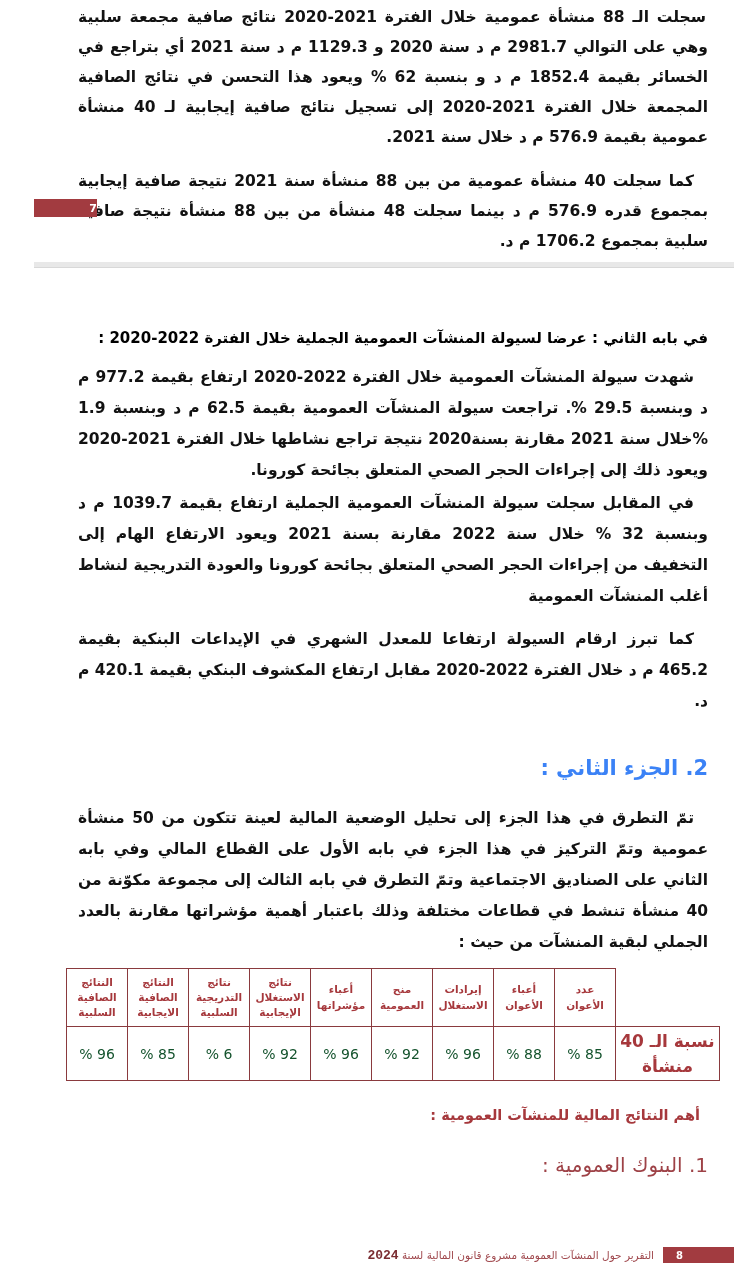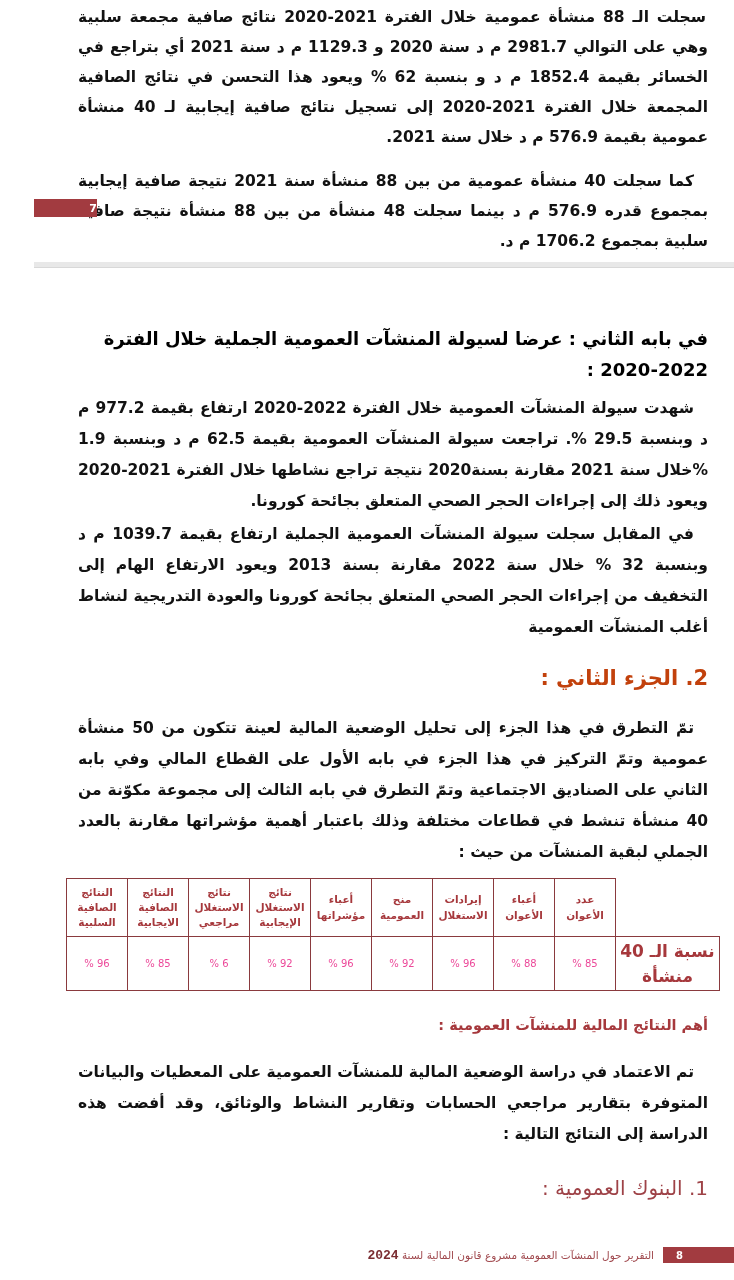--- a/index.html
+++ b/index.html
@@ -52,40 +52,40 @@
   .badge-left {
     top: 199px; left: 0;
     width: 63px; height: 18px;
     font-size: 11px;
     justify-content: flex-end;
     padding-left: 12px;
     direction: ltr;
   }
 
   .h-black {
-    font-size: 18px;
+    font-size: 15px;
     font-weight: bold;
     color: #000000;
     margin: 55px 0 8px;
     line-height: 31px;
     text-align: right;
   }
   .h-red {
-    color: #c2410c;
+    color: #3b82f6;
     font-size: 21px;
     font-weight: bold;
-    margin: 18px 0 0;
+    margin: 34px 0 0;
     line-height: 34px;
     text-align: right;
   }
   .h-red-sm {
     color: #A6383C;
     font-size: 14.5px;
     font-weight: bold;
-    margin: 22px 0 0;
+    margin: 22px 8px 0;
     line-height: 24px;
     text-align: right;
   }
   .h-red-alt {
     color: #9E4247;
     font-size: 20px;
     font-weight: normal;
     margin: 22px 0 0;
     line-height: 32px;
     text-align: right;
@@ -106,22 +106,22 @@
     overflow: hidden;
   }
   .ratio-table th {
     color: #A6383C;
     font-size: 10.5px;
     font-weight: bold;
     height: 53px;
     line-height: 1.45;
   }
   .ratio-table td.val {
-    color: #ec4899;
-    font-size: 10px;
+    color: #14532d;
+    font-size: 14px;
     font-weight: normal;
     height: 45px;
   }
   .ratio-table .rowlabel {
     color: #A6383C;
     font-weight: bold;
     font-size: 17px;
     line-height: 1.45;
   }
   .ratio-table .blank { border: none; background: #ffffff; }
@@ -169,21 +169,22 @@
     <span>7</span>
   </div>
 
   <div class="page-sep"></div>
 
   <section class="sec sec8">
 
     <h3 class="h-black"><span>في بابه الثاني</span><span> : عرضا لسيولة المنشآت العمومية الجملية خلال الفترة 2022-2020 :</span></h3>
 
     <p class="body mt16">شهدت سيولة المنشآت العمومية خلال الفترة 2022-2020 ارتفاع بقيمة 977.2 م د وبنسبة 29.5 %. تراجعت سيولة المنشآت العمومية بقيمة 62.5 م د وبنسبة 1.9 %خلال سنة 2021 مقارنة بسنة2020 نتيجة تراجع نشاطها خلال الفترة 2021-2020 ويعود ذلك إلى إجراءات الحجر الصحي المتعلق بجائحة كورونا.</p>
-    <p class="body mt16">في المقابل سجلت سيولة المنشآت العمومية الجملية ارتفاع بقيمة 1039.7 م د وبنسبة 32 % خلال سنة 2022 مقارنة بسنة 2013 ويعود الارتفاع الهام إلى التخفيف من إجراءات الحجر الصحي المتعلق بجائحة كورونا والعودة التدريجية لنشاط أغلب المنشآت العمومية</p>
+    <p class="body mt16">في المقابل سجلت سيولة المنشآت العمومية الجملية ارتفاع بقيمة 1039.7 م د وبنسبة 32 % خلال سنة 2022 مقارنة بسنة 2021 ويعود الارتفاع الهام إلى التخفيف من إجراءات الحجر الصحي المتعلق بجائحة كورونا والعودة التدريجية لنشاط أغلب المنشآت العمومية</p>
+    <p class="body mt12">كما تبرز ارقام السيولة ارتفاعا للمعدل الشهري في الإيداعات البنكية بقيمة 465.2 م د خلال الفترة 2022-2020 مقابل ارتفاع المكشوف البنكي بقيمة 420.1 م د.</p>
 
     <h2 class="h-red">2. الجزء الثاني :</h2>
 
     <p class="body mt18">تمّ التطرق في هذا الجزء إلى تحليل الوضعية المالية لعينة تتكون من 50 منشأة عمومية وتمّ التركيز في هذا الجزء في بابه الأول على القطاع المالي وفي بابه الثاني على الصناديق الاجتماعية وتمّ التطرق في بابه الثالث إلى مجموعة مكوّنة من 40 منشأة تنشط في قطاعات مختلفة وذلك باعتبار أهمية مؤشراتها مقارنة بالعدد الجملي لبقية المنشآت من حيث :</p>
 
     <table class="ratio-table">
       <colgroup>
         <col style="width:104px">
         <col style="width:61px">
           <col style="width:61px">
@@ -197,42 +198,41 @@
       </colgroup>
       <tbody>
           <tr>
         <th class="blank"></th>
         <th>عدد الأعوان</th>
         <th>أعباء الأعوان</th>
         <th>إيرادات الاستغلال</th>
         <th>منح العمومية</th>
         <th>أعباء مؤشراتها</th>
         <th>نتائج الاستغلال الإيجابية</th>
-        <th>نتائج الاستغلال مراجعي</th>
+        <th>نتائج التدريجية السلبية</th>
         <th>النتائج الصافية الايجابية</th>
         <th>النتائج الصافية السلبية</th>
       </tr>
       <tr>
         <td class="rowlabel">نسبة الـ 40 منشأة</td>
         <td class="val">85 %</td>
         <td class="val">88 %</td>
         <td class="val">96 %</td>
         <td class="val">92 %</td>
         <td class="val">96 %</td>
         <td class="val">92 %</td>
         <td class="val">6 %</td>
         <td class="val">85 %</td>
         <td class="val">96 %</td>
       </tr>
     </tbody>
       </table>
 
     <h4 class="h-red-sm">أهم النتائج المالية للمنشآت العمومية :</h4>
 
-    <p class="body mt20">تم الاعتماد في دراسة الوضعية المالية للمنشآت العمومية على المعطيات والبيانات المتوفرة بتقارير مراجعي الحسابات وتقارير النشاط والوثائق، وقد أفضت هذه الدراسة إلى النتائج التالية :</p>
 
     <h3 class="h-red-alt">1. البنوك العمومية :</h3>
 
   </section>
 
   <footer class="footer">
     <div class="badge badge-right">
       <span>8</span>
     </div>
     <span class="footer-text"><span>التقرير حول المنشآت العمومية مشروع قانون المالية لسنة</span> <b class="footer-year">2024</b></span>

